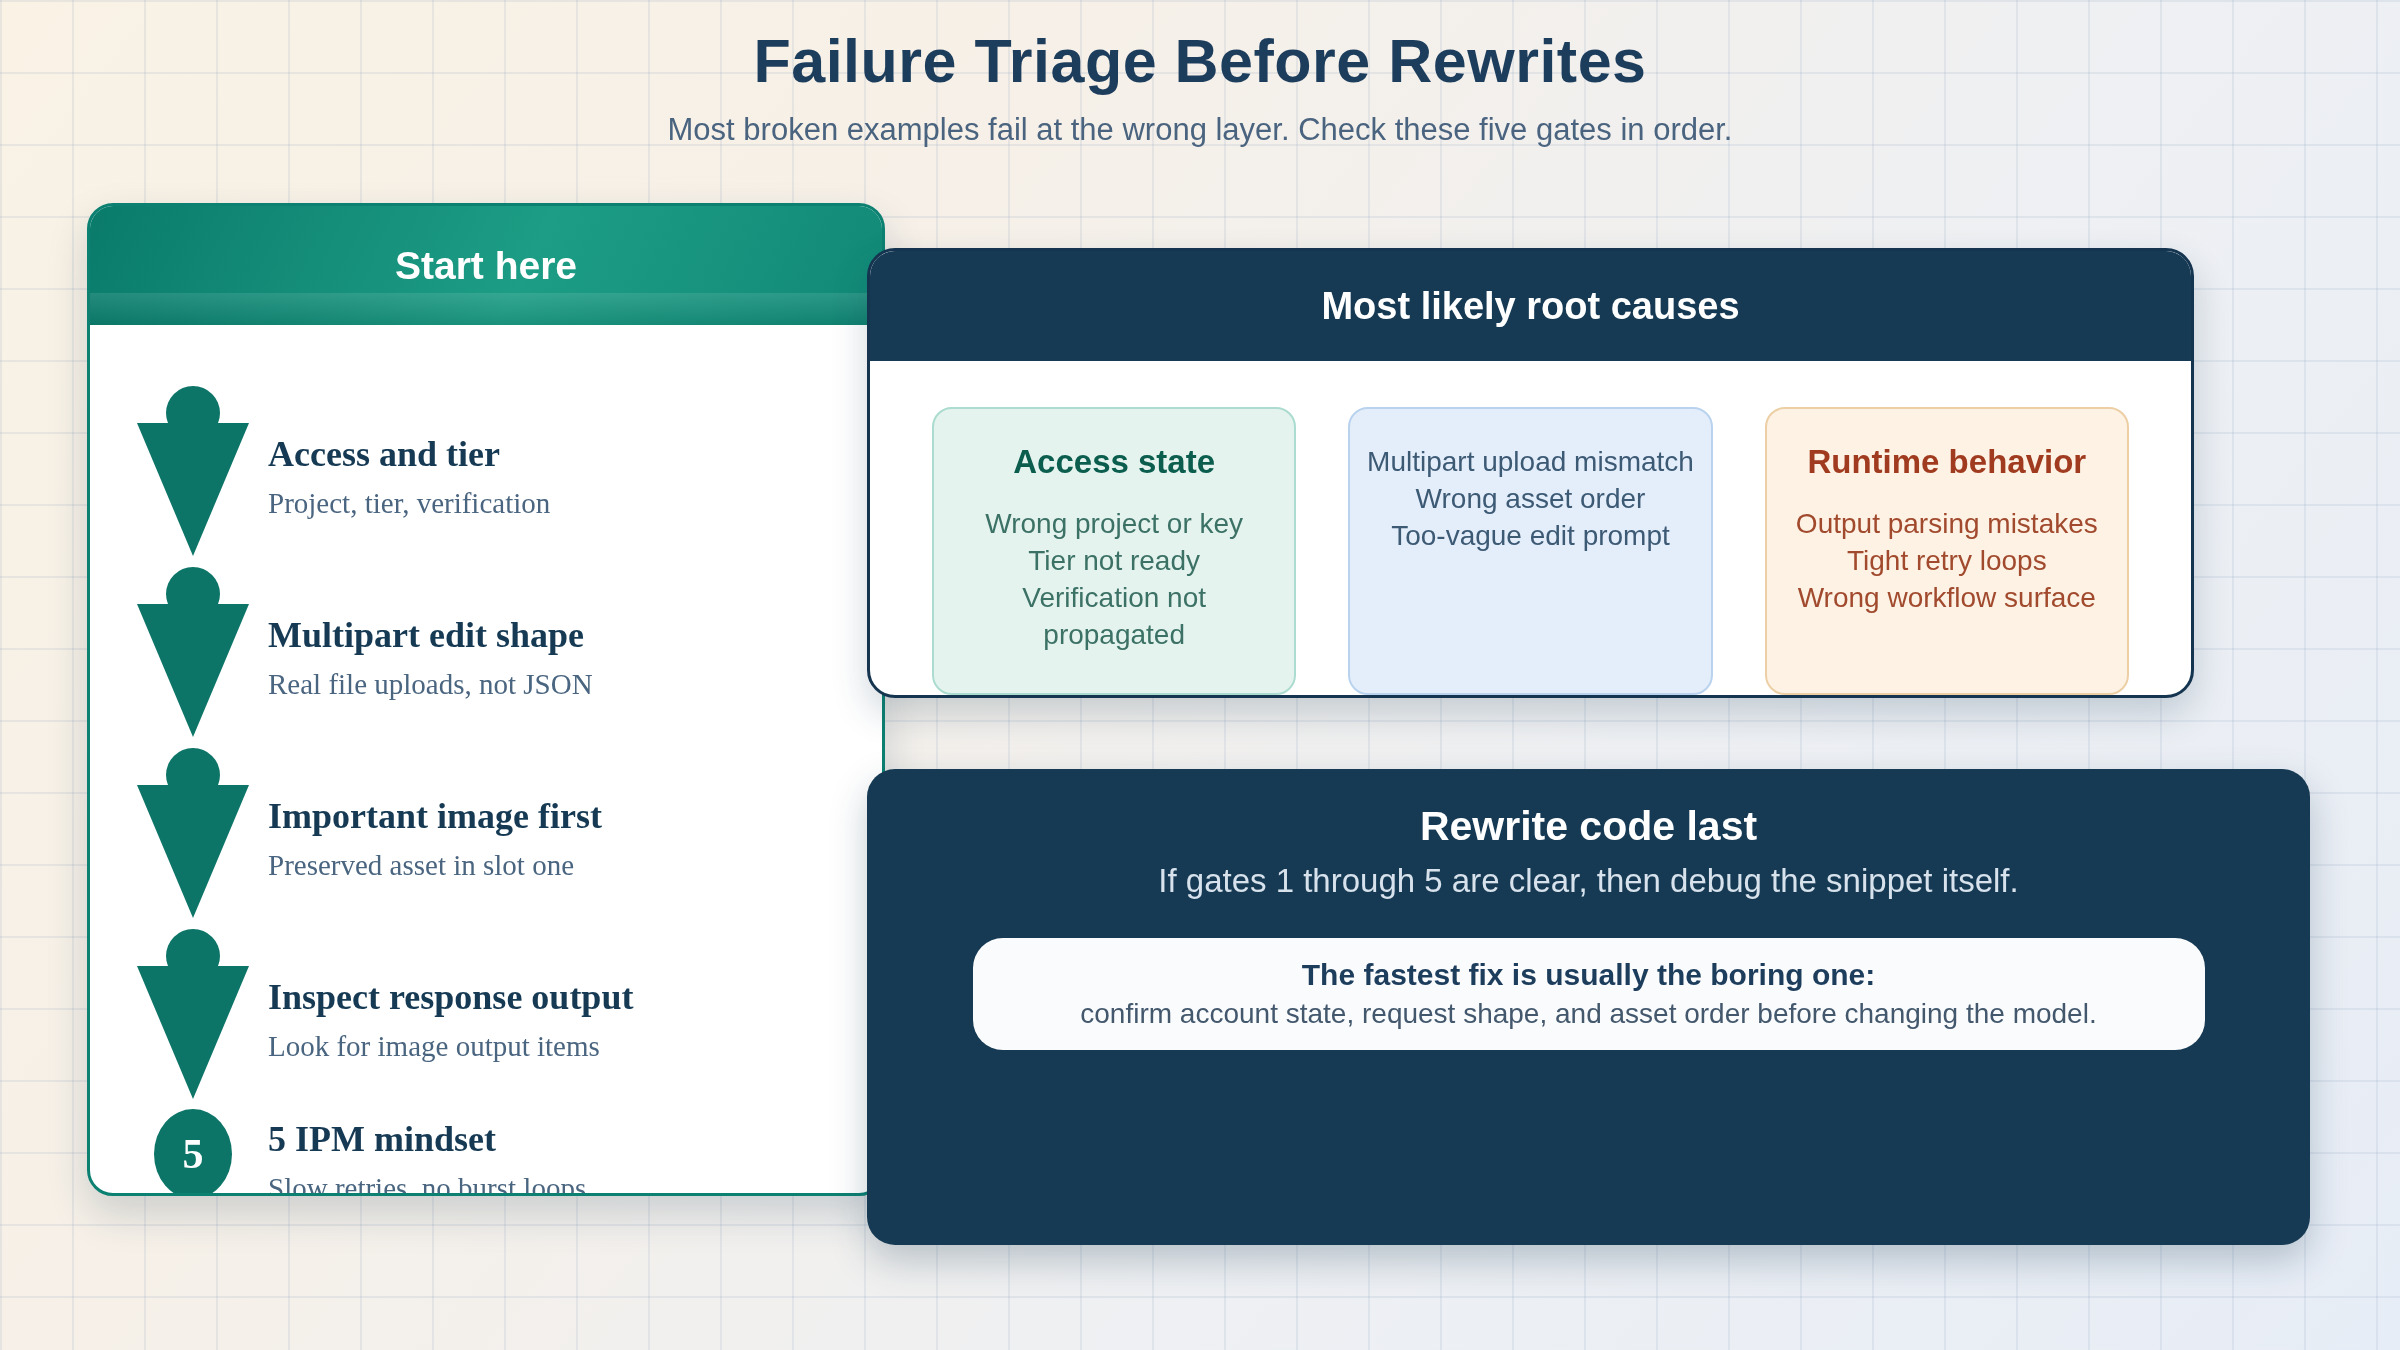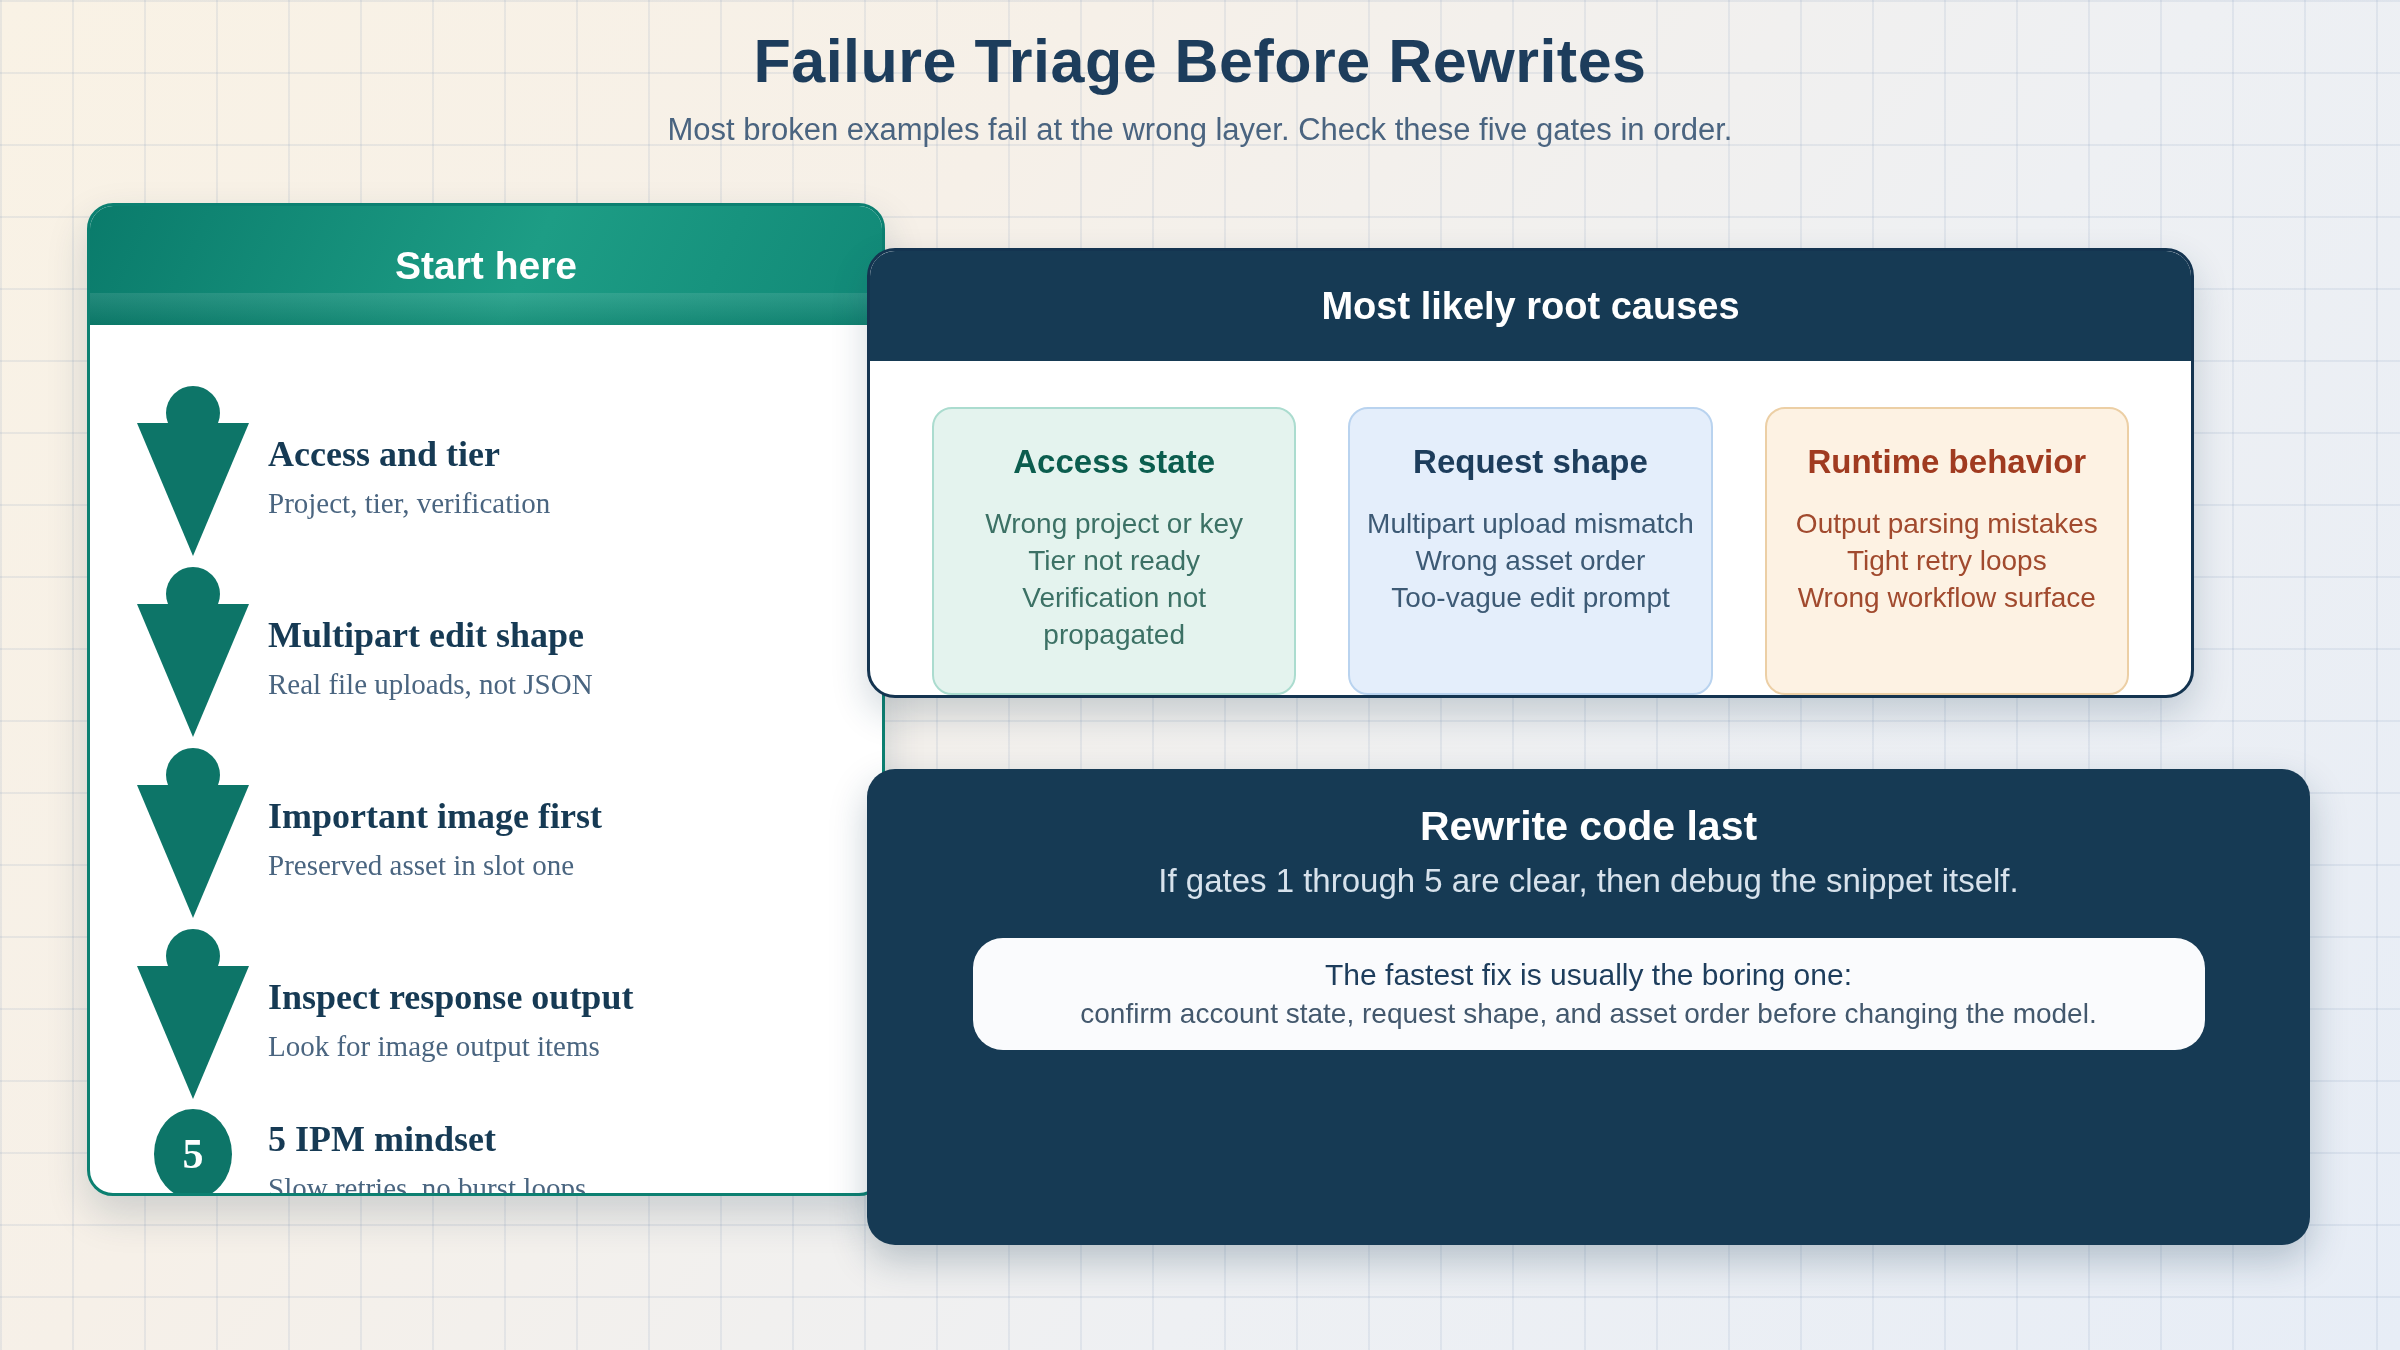--- a/index.html
+++ b/index.html
@@ -86,21 +86,21 @@
     background:#163a54;border-radius:28px;
     box-shadow:0 16px 36px rgba(24,58,84,0.25);
     text-align:center;box-sizing:border-box;padding-top:34px;
   }
   .last-header{font-size:41px;font-weight:bold;color:#ffffff;}
   .last-body{font-size:33px;color:#d7e2ec;margin-top:12px;}
   .note{
     width:1232px;margin:38px auto 0;background:#fafbfd;border-radius:30px;
     padding:20px 30px;box-sizing:border-box;
   }
-  .note-title{font-size:30px;font-weight:normal;color:#1d3d5c;}
+  .note-title{font-size:30px;font-weight:bold;color:#1d3d5c;}
   .note-body{font-size:28px;color:#43586d;margin-top:6px;}
 </style>
 </head>
 <body>
 
 <div class="page-title">Failure Triage Before Rewrites</div>
 <div class="page-subtitle">Most broken examples fail at the wrong layer. Check these five gates in order.</div>
 
 <div class="flow-panel">
   <div class="flow-header">
@@ -180,21 +180,20 @@
   <div class="cards">
 
     <div class="cause-card card-access">
       <div class="card-title">Access state</div>
       <div class="card-item">Wrong project or key</div>
       <div class="card-item">Tier not ready</div>
       <div class="card-item">Verification not propagated</div>
     </div>
 
     <div class="cause-card card-request">
-      <div class="card-title">Request shape</div>
       <div class="card-item">Multipart upload mismatch</div>
       <div class="card-item">Wrong asset order</div>
       <div class="card-item">Too-vague edit prompt</div>
     </div>
 
     <div class="cause-card card-runtime">
       <div class="card-title">Runtime behavior</div>
       <div class="card-item">Output parsing mistakes</div>
       <div class="card-item">Tight retry loops</div>
       <div class="card-item">Wrong workflow surface</div>

